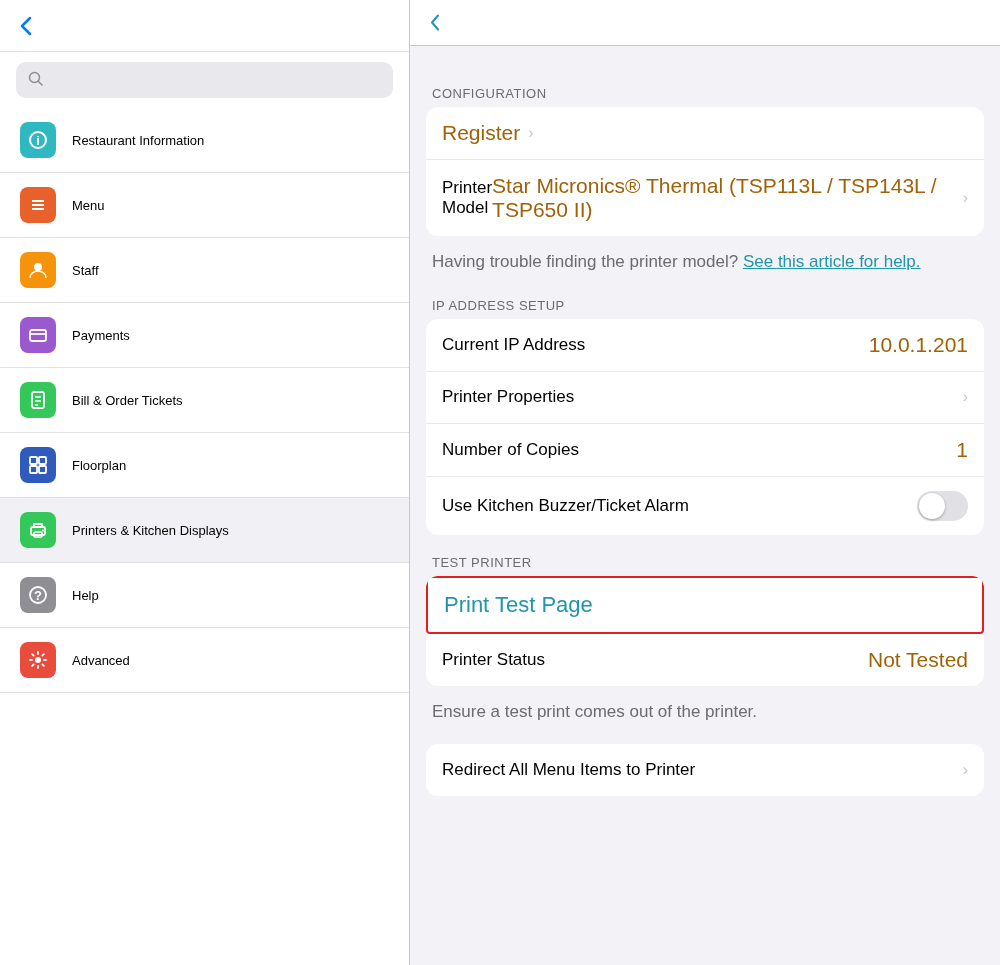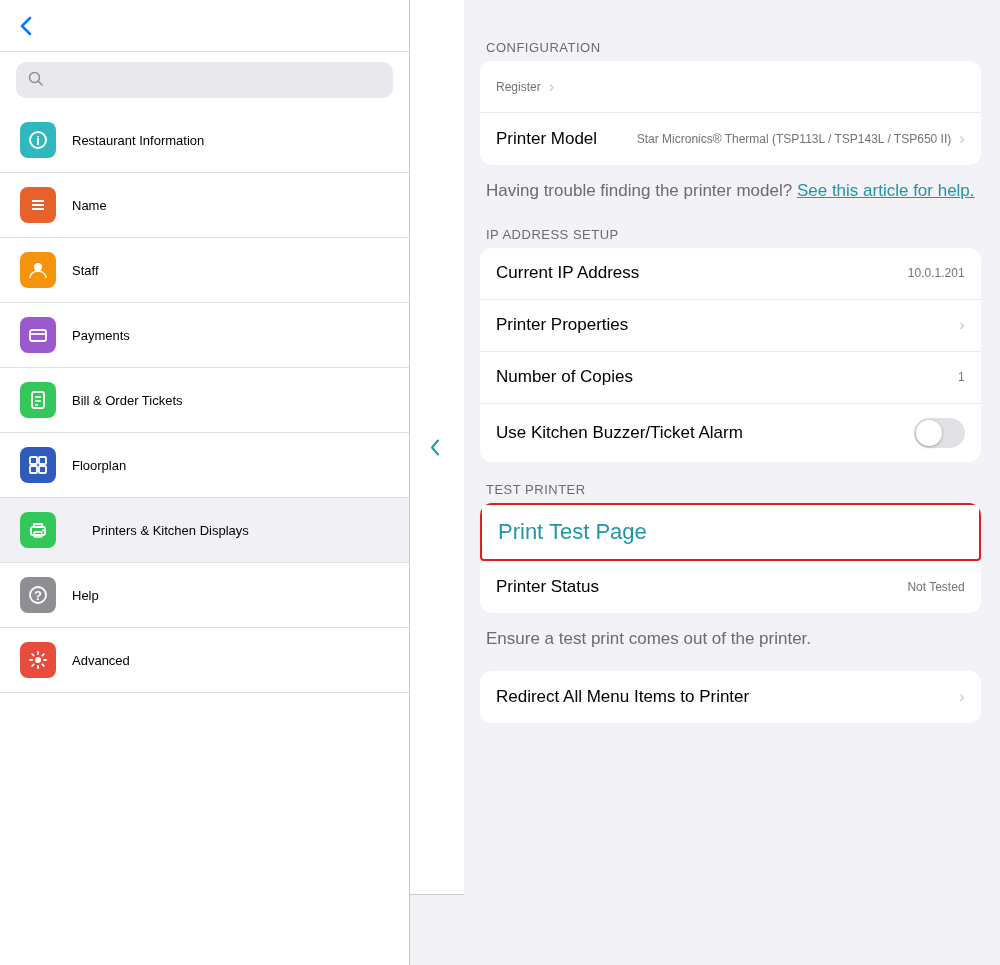--- a/index.html
+++ b/index.html
@@ -84,21 +84,20 @@
       display: flex;
       align-items: center;
       padding: 14px 20px;
       border-bottom: 1px solid #e0e0e5;
       cursor: pointer;
       background: #fff;
     }
 
     .nav-item.active {
       background: #f0f0f5;
-      gap: 20px;
     }
 
     .nav-icon {
       width: 36px;
       height: 36px;
       border-radius: 8px;
       display: flex;
       align-items: center;
       justify-content: center;
       margin-right: 16px;
@@ -123,21 +122,21 @@
     .icon-blue-apps { background: #4fa0e0; }
     .icon-teal-market { background: #30b8c0; }
     .icon-gray-help { background: #8e8e93; }
     .icon-red-adv { background: #e74c3c; }
 
     
     .right-panel {
       flex: 1;
       background: #f2f2f7;
       display: flex;
-      flex-direction: row;
+      flex-direction: column;
       height: 895px;
       overflow-y: auto;
     }
 
     .right-header {
       background: #ffffff;
       border-bottom: 1px solid #c8c8cc;
       padding: 14px 20px;
       display: flex;
       align-items: center;
@@ -216,22 +215,22 @@
       border-bottom: none;
     }
 
     .card-row-label {
       font-size: 17px;
       color: #000;
       flex: 1;
     }
 
     .card-row-value {
-      font-size: 12px;
-      color: #737373;
+      font-size: 21px;
+      color: #a16207;
       text-align: left;
     }
 
     .chevron {
       color: #c7c7cc;
       font-size: 16px;
       margin-left: 8px;
     }
 
     .help-text {
@@ -316,21 +315,21 @@
         <span class="nav-label">Restaurant Information</span>
       </div>
       <div class="nav-item">
         <div class="nav-icon icon-orange-menu">
           <svg width="20" height="20" viewBox="0 0 20 20" fill="white">
             <line x1="4" y1="6" x2="16" y2="6" stroke="white" stroke-width="2"></line>
             <line x1="4" y1="10" x2="16" y2="10" stroke="white" stroke-width="2"></line>
             <line x1="4" y1="14" x2="16" y2="14" stroke="white" stroke-width="2"></line>
           </svg>
         </div>
-        <span class="nav-label">Name</span>
+        <span class="nav-label">Menu</span>
       </div>
       <div class="nav-item">
         <div class="nav-icon icon-orange-staff">
           <svg width="20" height="20" viewBox="0 0 20 20" fill="white">
             <circle cx="10" cy="7" r="4" fill="white"></circle>
             <path d="M2 18c0-4 3.6-7 8-7s8 3 8 7" stroke="white" fill="none" stroke-width="1.5"></path>
           </svg>
         </div>
         <span class="nav-label">Staff</span>
       </div>

